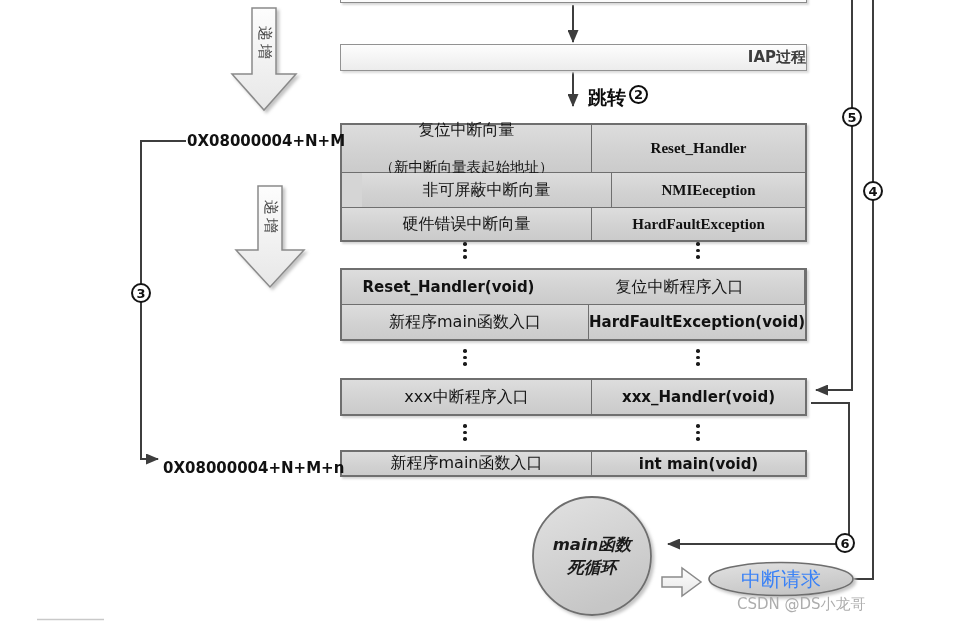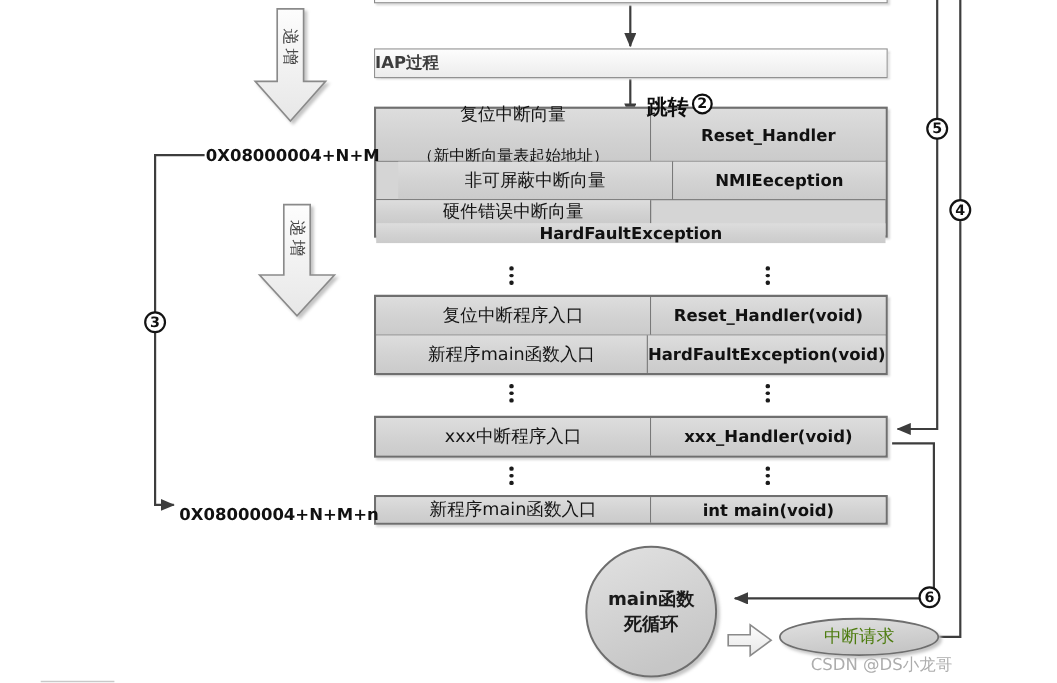--- a/index.html
+++ b/index.html
@@ -12,21 +12,21 @@
   
   .topbox{
     position:absolute;left:340px;top:-27px;width:467px;height:30px;
     background:#fbfbfb;border:1.5px solid #8a8a8a;box-sizing:border-box;
     box-shadow:2px 2px 2px #d8d8d8;z-index:2;
   }
   .iapbox{
     position:absolute;left:340px;top:44px;width:467px;height:27px;box-sizing:border-box;
     background:linear-gradient(180deg,#fdfdfd 0%,#f3f3f3 60%,#ececec 100%);
     border:1.5px solid #929292;box-shadow:2px 2px 2px #dcdcdc;
-    display:flex;align-items:center;justify-content:flex-start;
+    display:flex;align-items:center;justify-content:flex-end;
     font-size:15px;font-weight:600;color:#3d3d3d;z-index:2;
   }
   .jump{
     position:absolute;left:588px;top:85px;display:flex;align-items:flex-start;gap:3px;
     font-size:19px;font-weight:bold;color:#0d0d0d;z-index:3;
   }
   .jump .badge{
     width:19px;height:19px;border:2px solid #0d0d0d;border-radius:50%;background:#fff;
     display:flex;align-items:center;justify-content:center;font-size:13px;font-weight:bold;
     box-sizing:border-box;
@@ -65,25 +65,25 @@
 
   
   .inc-label{
     position:absolute;transform:translate(-50%,-50%) rotate(90deg);
     font-size:15px;color:#474747;letter-spacing:3px;white-space:nowrap;z-index:3;
   }
 
   
   .circle-text{
     position:absolute;left:592px;top:556px;transform:translate(-50%,-50%);
-    text-align:center;font-size:16.5px;font-weight:600;color:#1a1a1a;line-height:1.4;z-index:3;
+    text-align:center;font-size:16.5px;font-weight:600;color:#1a1a1a;line-height:1.4;z-index:3;font-style:italic;
   }
   .ellipse-text{
     position:absolute;left:781px;top:579px;transform:translate(-50%,-50%);
-    font-size:16px;font-weight:500;color:#4d7c0f;z-index:3;white-space:nowrap;
+    font-size:20px;font-weight:500;color:#3b82f6;z-index:3;white-space:nowrap;
   }
   .watermark{
     position:absolute;left:737px;top:595px;font-size:15px;color:#adadad;z-index:4;white-space:nowrap;
   }
 </style>
 </head>
 <body>
 
 <div class="stage">
 
@@ -134,39 +134,39 @@
 
   <div class="iapbox">
     <span>IAP过程</span>
   </div>
 
   <div class="jump">
     <span>跳转</span>
     <span class="badge">2</span>
   </div>
 
-  <div class="tgroup" style="top:97px;">
+  <div class="tgroup" style="top:123px;font-family:Liberation Serif, serif;">
     <div class="trow" style="height:47px;">
       <div class="tcell left">
         <div>复位中断向量</div>
         <div class="sub">（新中断向量表起始地址）</div>
       </div>
       <div class="tcell right">
         <span>Reset_Handler</span>
       </div>
     </div>
     <div class="trow" style="height:34px;padding-left:20px;">
       <div class="tcell left">
         <div>非可屏蔽中断向量</div>
       </div>
       <div class="tcell right">
         <span>NMIEeception</span>
       </div>
     </div>
-    <div class="trow" style="height:32px;flex-direction:column;">
+    <div class="trow" style="height:32px;">
       <div class="tcell left">
         <div>硬件错误中断向量</div>
       </div>
       <div class="tcell right">
         <span>HardFaultException</span>
       </div>
     </div>
   </div>
 
   <div class="dots" style="left:463px;top:242px;">
@@ -175,25 +175,25 @@
       <i></i>
     </div>
   <div class="dots" style="left:696px;top:242px;">
       <i></i>
       <i></i>
       <i></i>
     </div>
 
   <div class="tgroup" style="top:268px;">
     <div class="trow" style="height:34px;">
+      <div class="tcell right">
+        <span>Reset_Handler(void)</span>
+      </div>
       <div class="tcell left">
         <div>复位中断程序入口</div>
-      </div>
-      <div class="tcell right">
-        <span>Reset_Handler(void)</span>
       </div>
     </div>
     <div class="trow" style="height:34px;">
       <div class="tcell left">
         <div>新程序main函数入口</div>
       </div>
       <div class="tcell right">
         <span>HardFaultException(void)</span>
       </div>
     </div>

